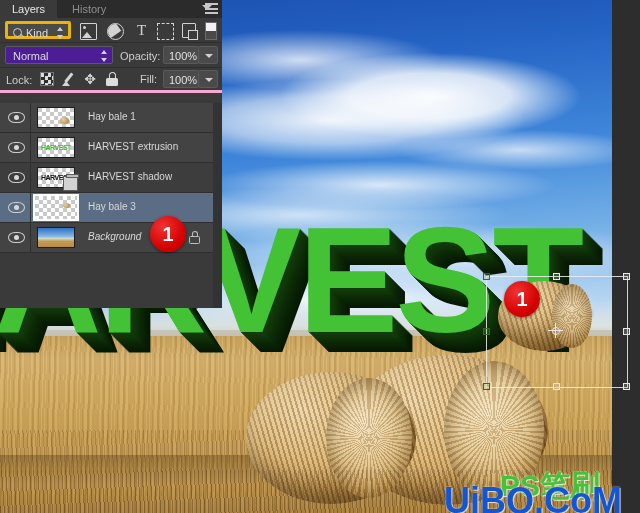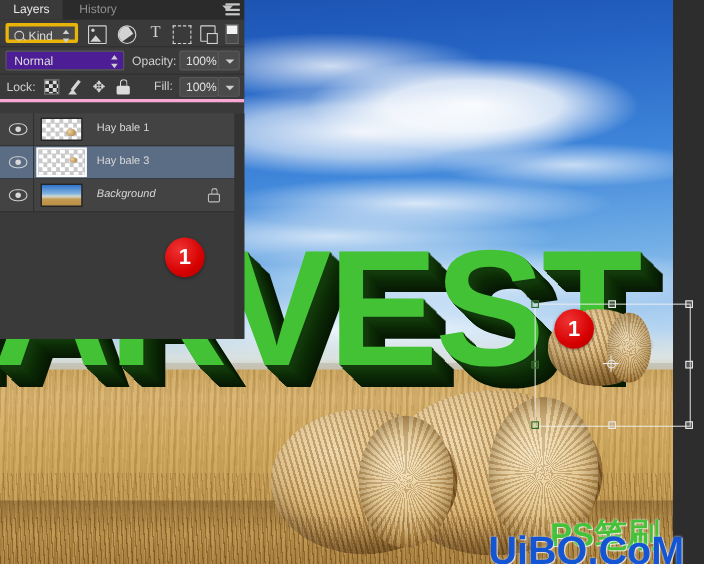--- a/index.html
+++ b/index.html
@@ -317,21 +317,47 @@
             <div class="p"></div>
           </div>
         <div class="eye-col-sep"></div>
         <div class="thumb">
           <div class="mini-bale" style="right:5px;bottom:3px;width:9px;height:7px;"></div>
         </div>
         <div class="layer-name">Hay bale 1</div>
       </div>
 
 
-
+      <div class="layer-row">
+        <div class="eye">
+            <div class="o"></div>
+            <div class="p"></div>
+          </div>
+        <div class="eye-col-sep"></div>
+        <div class="thumb">
+          <div class="mini-txt">HARVEST</div>
+        </div>
+        <div class="layer-name">HARVEST extrusion</div>
+      </div>
+
+      <div class="layer-row alt">
+        <div class="eye">
+            <div class="o"></div>
+            <div class="p"></div>
+          </div>
+        <div class="eye-col-sep"></div>
+        <div class="thumb">
+          <div class="mini-txt dark">HARVEST</div>
+        </div>
+        <div class="cube-badge" style="left:63px;top:13px;">
+          <div class="c"></div>
+          <div class="c2"></div>
+        </div>
+        <div class="layer-name">HARVEST shadow</div>
+      </div>
 
       <div class="layer-row selected">
         <div class="eye">
             <div class="o"></div>
             <div class="p"></div>
           </div>
         <div class="eye-col-sep"></div>
         <div class="thumb sel-outline">
           <div class="mini-bale" style="right:7px;top:7px;width:7px;height:5px;"></div>
         </div>

